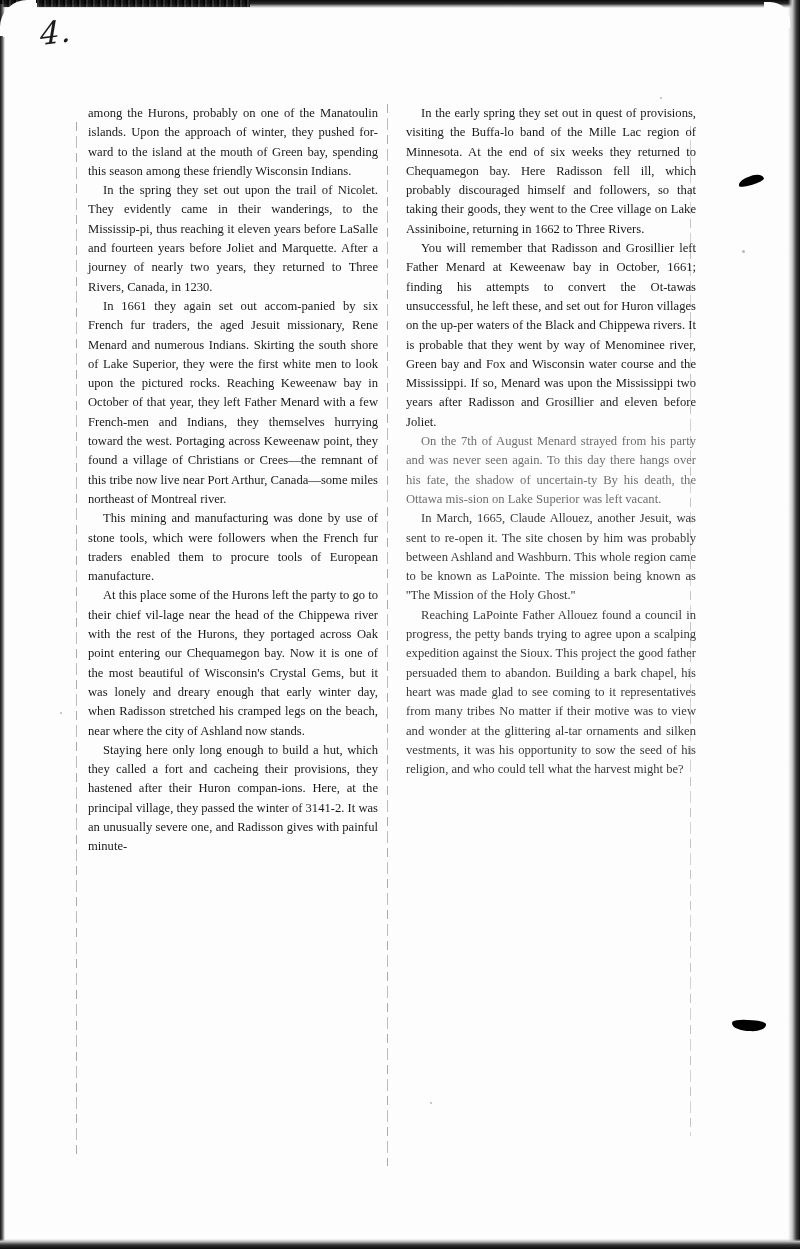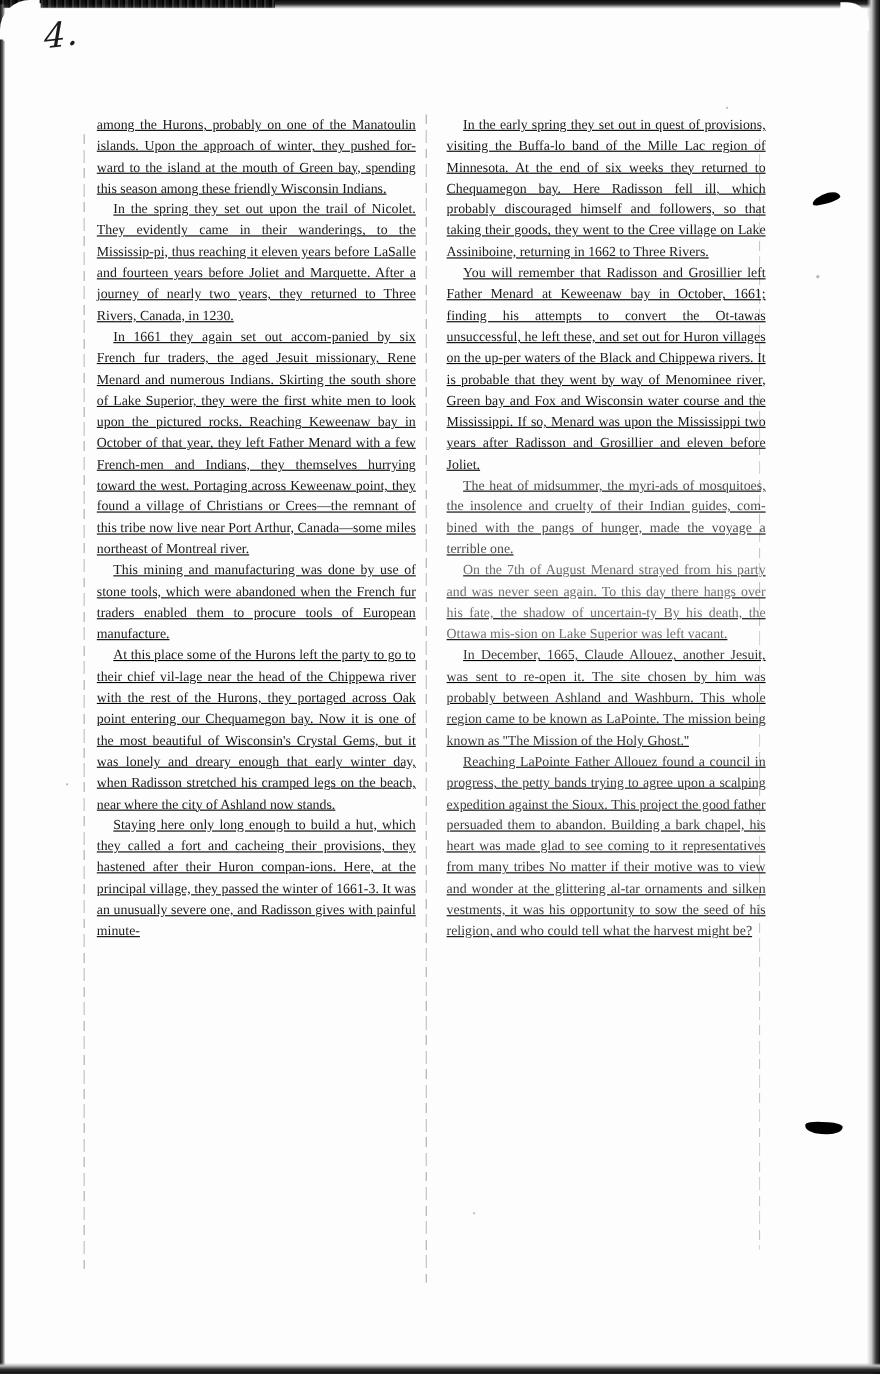--- a/index.html
+++ b/index.html
@@ -88,21 +88,20 @@
     position: absolute;
     top: 104px;
     left: 88px;
     width: 612px;
     height: 1070px;
   }
   .columns {
     display: flex;
     gap: 0;
     height: 100%;
-    text-decoration: underline;
   }
   .col {
     width: 290px;
     position: relative;
   }
   .col-left  { padding-right: 10px; }
   .col-right { padding-left: 18px; }
 
   
   .rule {
@@ -189,28 +188,27 @@
   <div class="clipping">
     <div class="rule rule-left"></div>
     <div class="rule rule-middle"></div>
     <div class="rule rule-right"></div>
 
     <div class="columns">
       <div class="col col-left" id="col-left">
           <p class="cont">among the Hurons, probably on one of the Manatoulin islands. Upon the approach of winter, they pushed for-ward to the island at the mouth of Green bay, spending this season among these friendly Wisconsin Indians.</p>
           <p class="">In the spring they set out upon the trail of Nicolet. They evidently came in their wanderings, to the Mississip-pi, thus reaching it eleven years before LaSalle and fourteen years before Joliet and Marquette. After a journey of nearly two years, they returned to Three Rivers, Canada, in 1230.</p>
           <p class="">In 1661 they again set out accom-panied by six French fur traders, the aged Jesuit missionary, Rene Menard and numerous Indians. Skirting the south shore of Lake Superior, they were the first white men to look upon the pictured rocks. Reaching Keweenaw bay in October of that year, they left Father Menard with a few French-men and Indians, they themselves hurrying toward the west. Portaging across Keweenaw point, they found a village of Christians or Crees—the remnant of this tribe now live near Port Arthur, Canada—some miles northeast of Montreal river.</p>
-          <p class="">This mining and manufacturing was done by use of stone tools, which were abandoned when the French fur traders enabled them to procure tools of European manufacture.</p>
+          <p class="">This mining and manufacturing was done by use of stone tools, which were followers when the French fur traders enabled them to procure tools of European manufacture.</p>
           <p class="">At this place some of the Hurons left the party to go to their chief vil-lage near the head of the Chippewa river with the rest of the Hurons, they portaged across Oak point entering our Chequamegon bay. Now it is one of the most beautiful of Wisconsin's Crystal Gems, but it was lonely and dreary enough that early winter day, when Radisson stretched his cramped legs on the beach, near where the city of Ashland now stands.</p>
-          <p class="">Staying here only long enough to build a hut, which they called a fort and cacheing their provisions, they hastened after their Huron compan-ions. Here, at the principal village, they passed the winter of 1661-3. It was an unusually severe one, and Radisson gives with painful minute-</p>
+          <p class="">Staying here only long enough to build a hut, which they called a fort and cacheing their provisions, they hastened after their Huron compan-ions. Here, at the principal village, they passed the winter of 3141-2. It was an unusually severe one, and Radisson gives with painful minute-</p>
         </div>
       <div class="col col-right" id="col-right">
           <p class="">In the early spring they set out in quest of provisions, visiting the Buffa-lo band of the Mille Lac region of Minnesota. At the end of six weeks they returned to Chequamegon bay. Here Radisson fell ill, which probably discouraged himself and followers, so that taking their goods, they went to the Cree village on Lake Assiniboine, returning in 1662 to Three Rivers.</p>
           <p class="">You will remember that Radisson and Grosillier left Father Menard at Keweenaw bay in October, 1661; finding his attempts to convert the Ot-tawas unsuccessful, he left these, and set out for Huron villages on the up-per waters of the Black and Chippewa rivers. It is probable that they went by way of Menominee river, Green bay and Fox and Wisconsin water course and the Mississippi. If so, Menard was upon the Mississippi two years after Radisson and Grosillier and eleven before Joliet.</p>
-          <p class=" faded-mid">The heat of midsummer, the myri-ads of mosquitoes, the insolence and cruelty of their Indian guides, com-bined with the pangs of hunger, made the voyage a terrible one.</p>
           <p class=" faded">On the 7th of August Menard strayed from his party and was never seen again. To this day there hangs over his fate, the shadow of uncertain-ty By his death, the Ottawa mis-sion on Lake Superior was left vacant.</p>
-          <p class=" light-left">In December, 1665, Claude Allouez, another Jesuit, was sent to re-open it. The site chosen by him was probably between Ashland and Washburn. This whole region came to be known as LaPointe. The mission being known as ''The Mission of the Holy Ghost.''</p>
+          <p class=" light-left">In March, 1665, Claude Allouez, another Jesuit, was sent to re-open it. The site chosen by him was probably between Ashland and Washburn. This whole region came to be known as LaPointe. The mission being known as ''The Mission of the Holy Ghost.''</p>
           <p class=" light-left">Reaching LaPointe Father Allouez found a council in progress, the petty bands trying to agree upon a scalping expedition against the Sioux. This project the good father persuaded them to abandon. Building a bark chapel, his heart was made glad to see coming to it representatives from many tribes No matter if their motive was to view and wonder at the glittering al-tar ornaments and silken vestments, it was his opportunity to sow the seed of his religion, and who could tell what the harvest might be?</p>
         </div>
     </div>
   </div>
 
 </div>
 
 </body></html>

